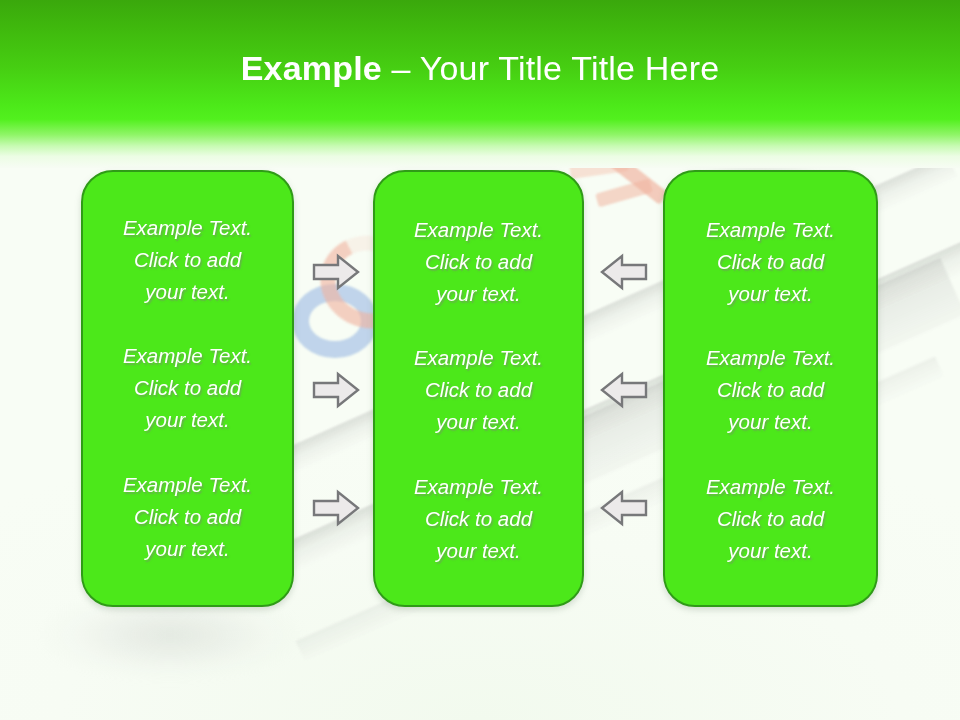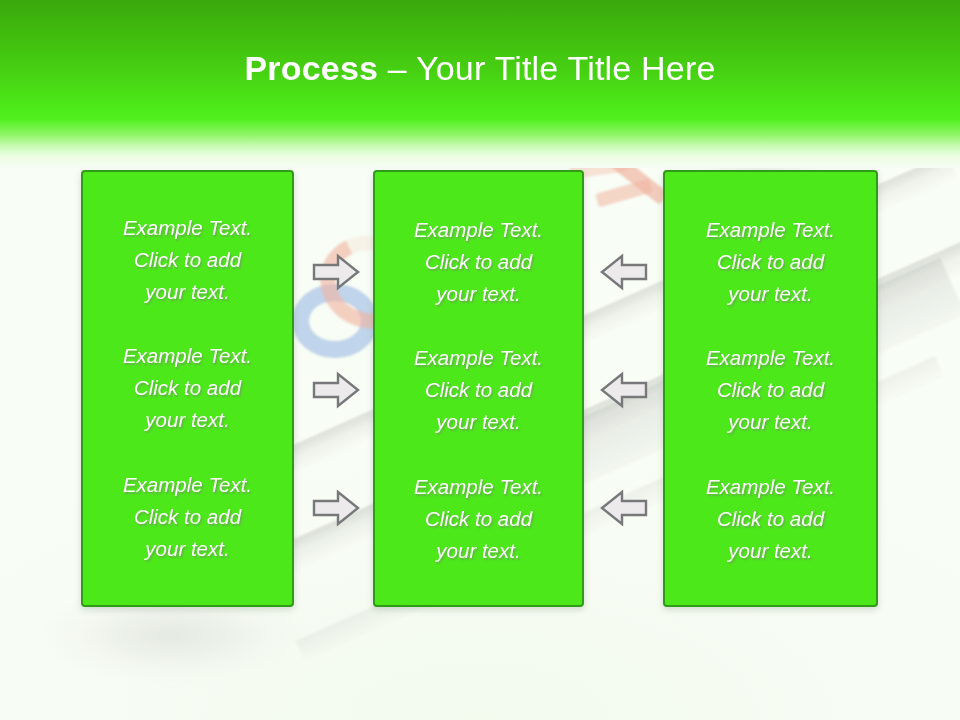--- a/index.html
+++ b/index.html
@@ -159,21 +159,21 @@
   .header-title .bold { font-weight: bold; }
   .header-title .light { font-weight: normal; }
 
   
   .pbox {
     position: absolute;
     top: 170px;
     height: 437px;
     background: #4ce81a;
     border: 2px solid #2f9b17;
-    border-radius: 4px;
+    border-radius: 32px;
     box-sizing: border-box;
     box-shadow: 0 3px 6px rgba(120,140,120,0.28);
     display: flex;
     flex-direction: column;
     justify-content: space-around;
     align-items: center;
     padding: 26px 14px 22px 14px;
   }
   #box-1 { left: 81px;  width: 213px; }
   #box-2 { left: 373px; width: 211px; }
@@ -220,21 +220,21 @@
     <div class="grey-blob2"></div>
     <div class="ring-blue"></div>
     <div class="ring-pink"></div>
     <div class="pink-tail3"></div>
     <div class="pink-tail"></div>
     <div class="pink-tail2"></div>
   </div>
 
   <div class="header">
     <div class="header-title">
-      <span class="bold">Process</span><span class="light"> – Your Title Title Here</span>
+      <span class="bold">Example</span><span class="light"> – Your Title Title Here</span>
     </div>
   </div>
 
   <div class="pbox" id="box-1">
     <div class="ptext">Example Text.
 Click  to add
 your text.</div>
     <div class="ptext">Example Text.
 Click  to add
 your text.</div>

